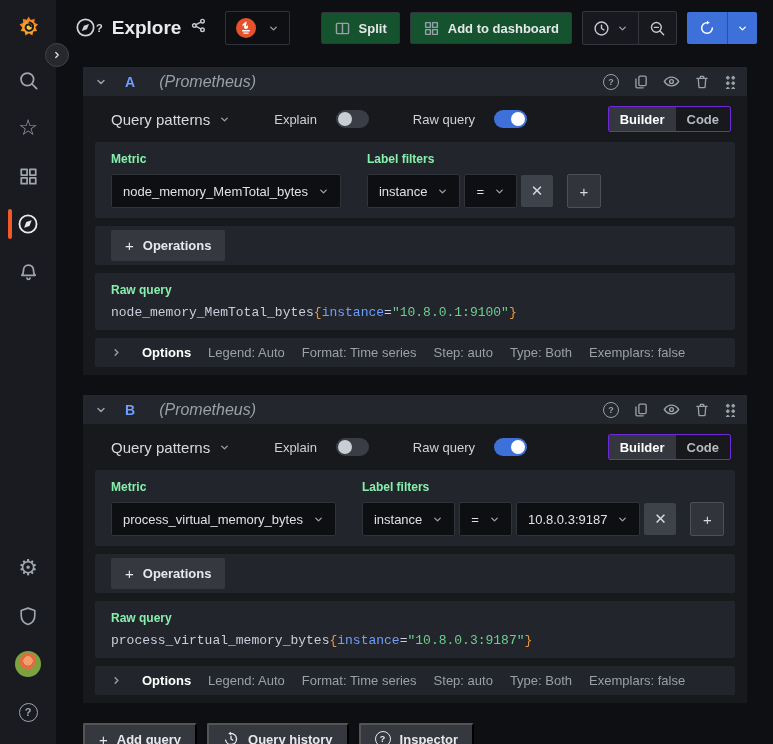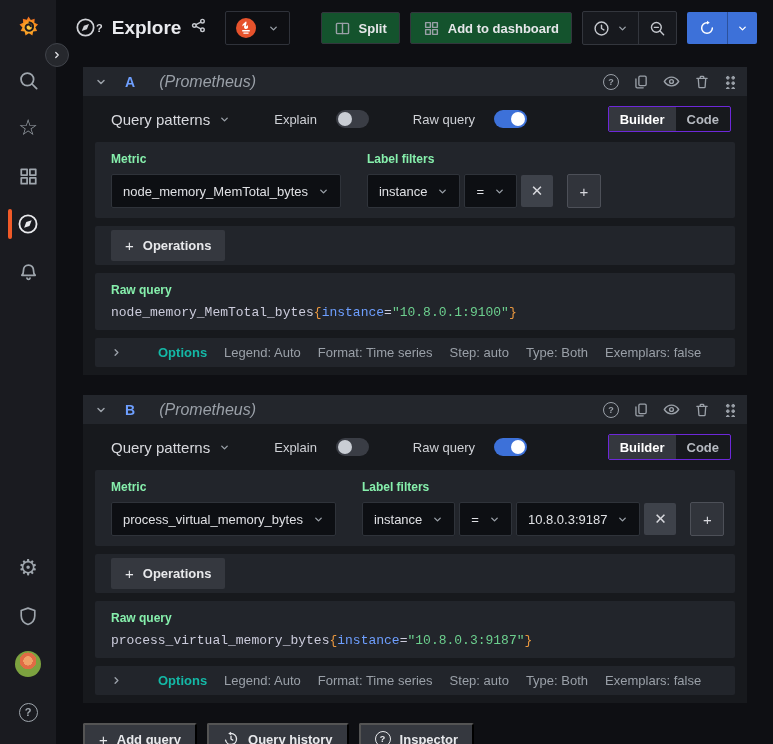--- a/index.html
+++ b/index.html
@@ -64,21 +64,21 @@
   .filters .sel{margin-right:4px;}
   .sq-btn{width:32px;height:32px;display:flex;align-items:center;justify-content:center;border-radius:2px;
     background:#3e424a;color:#d8d9de;font-size:15px;cursor:pointer;flex-shrink:0;}
   .sq-btn.add{margin-left:14px;background:#31343b;border:1px solid #4d5058;}
   .card.ops{padding:4px 16px;}
   .btn-sec{display:inline-flex;align-items:center;gap:9px;height:31px;padding:0 14px;background:#35383f;
     border-radius:2px;color:#e8e9ec;font-weight:700;font-size:13px;cursor:pointer;}
   .btn-sec .plus{font-size:15px;font-weight:400;}
   .rawq-code{margin-top:7px;font-family:"Liberation Mono","DejaVu Sans Mono",monospace;font-size:13px;color:#ccccdc;}
   .opt-row{height:29px;display:flex;align-items:center;gap:17px;padding:0 16px;background:#22252b;border-radius:2px;font-size:13px;color:#9aa0a8;cursor:pointer;}
-  .opt-row .opt-title{color:#14b8a6;font-weight:700;margin-left:19px;}
+  .opt-row .opt-title{color:#ffffff;font-weight:700;margin-left:3px;}
   .footer-row{display:flex;gap:10px;margin-top:16px;}
   
   .ic{display:block;stroke:currentColor;fill:none;stroke-width:1.5;stroke-linecap:round;stroke-linejoin:round;}
   .muted{color:#9aa0a8;}
   .codetok-brace{color:#e9973f;}
   .codetok-label{color:#6e9fff;}
   .codetok-str{color:#6ccf8e;}
 </style>
 </head>
 <body>

